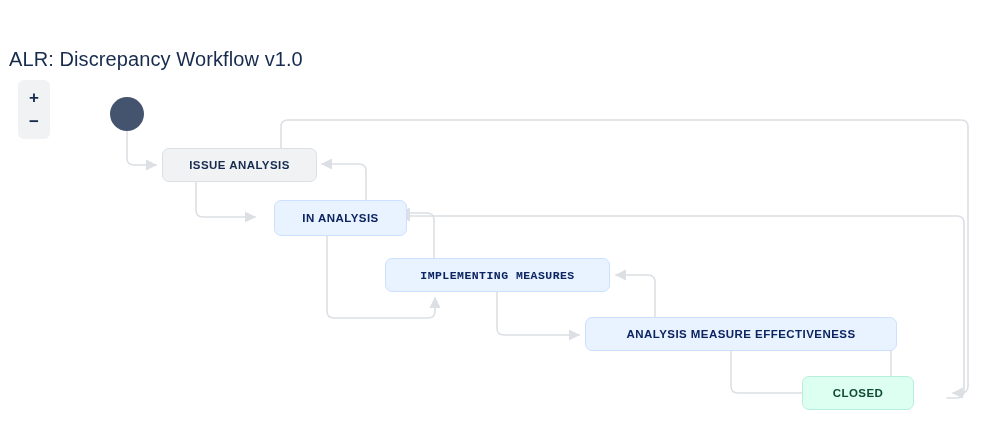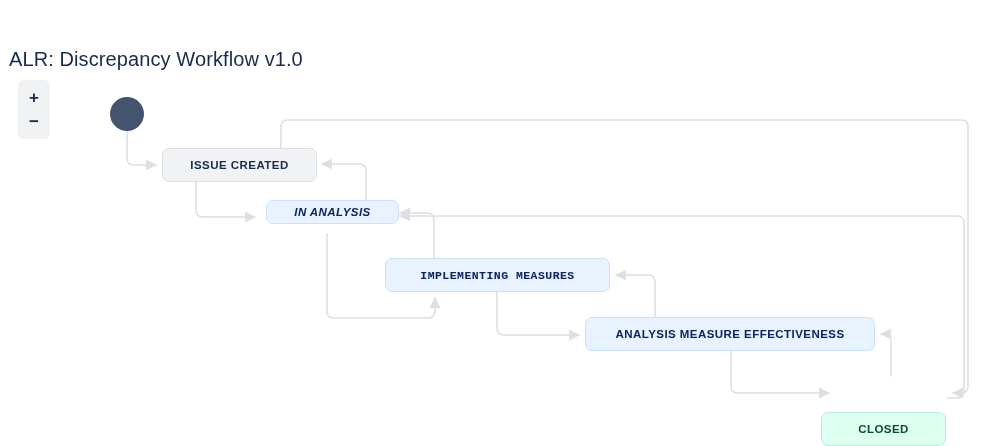--- a/index.html
+++ b/index.html
@@ -137,36 +137,36 @@
 
       <path d="M 281 148 L 281 127 Q 281 120 288 120 L 961 120 Q 968 120 968 127 L 968 386 Q 968 393 961 393 L 953 393"></path>
 
       <path d="M 947 398 L 957 398 Q 964 398 964 391 L 964 223 Q 964 216 957 216 L 400 216"></path>
     </g>
   </svg>
 
   <div class="start-node" style="left:110px; top:97px; width:34px; height:34px;"></div>
 
   <div class="node status-grey" style="left:162px; top:148px; width:155px; height:34px;">
-    <span>ISSUE CREATED</span>
+    <span>ISSUE ANALYSIS</span>
   </div>
 
-  <div class="node status-blue" style="left:266px; top:200px; width:133px; height:24px;font-style:italic;">
+  <div class="node status-blue" style="left:274px; top:200px; width:133px; height:36px;">
     <span>IN ANALYSIS</span>
   </div>
 
   <div class="node status-blue" style="left:385px; top:258px; width:225px; height:34px;font-family:Liberation Mono, monospace;">
     <span>IMPLEMENTING MEASURES</span>
   </div>
 
-  <div class="node status-blue" style="left:585px; top:317px; width:290px; height:34px;">
+  <div class="node status-blue" style="left:585px; top:317px; width:312px; height:34px;">
     <span>ANALYSIS MEASURE EFFECTIVENESS</span>
   </div>
 
-  <div class="node status-green" style="left:821px; top:376px; width:125px; height:34px;margin-top:36px;">
+  <div class="node status-green" style="left:802px; top:376px; width:112px; height:34px;">
     <span>CLOSED</span>
   </div>
 
 </div>
 
 <div id="zoom-controls">
   <div class="zoom-btn">+</div>
   <div class="zoom-btn">−</div>
 </div>
 

